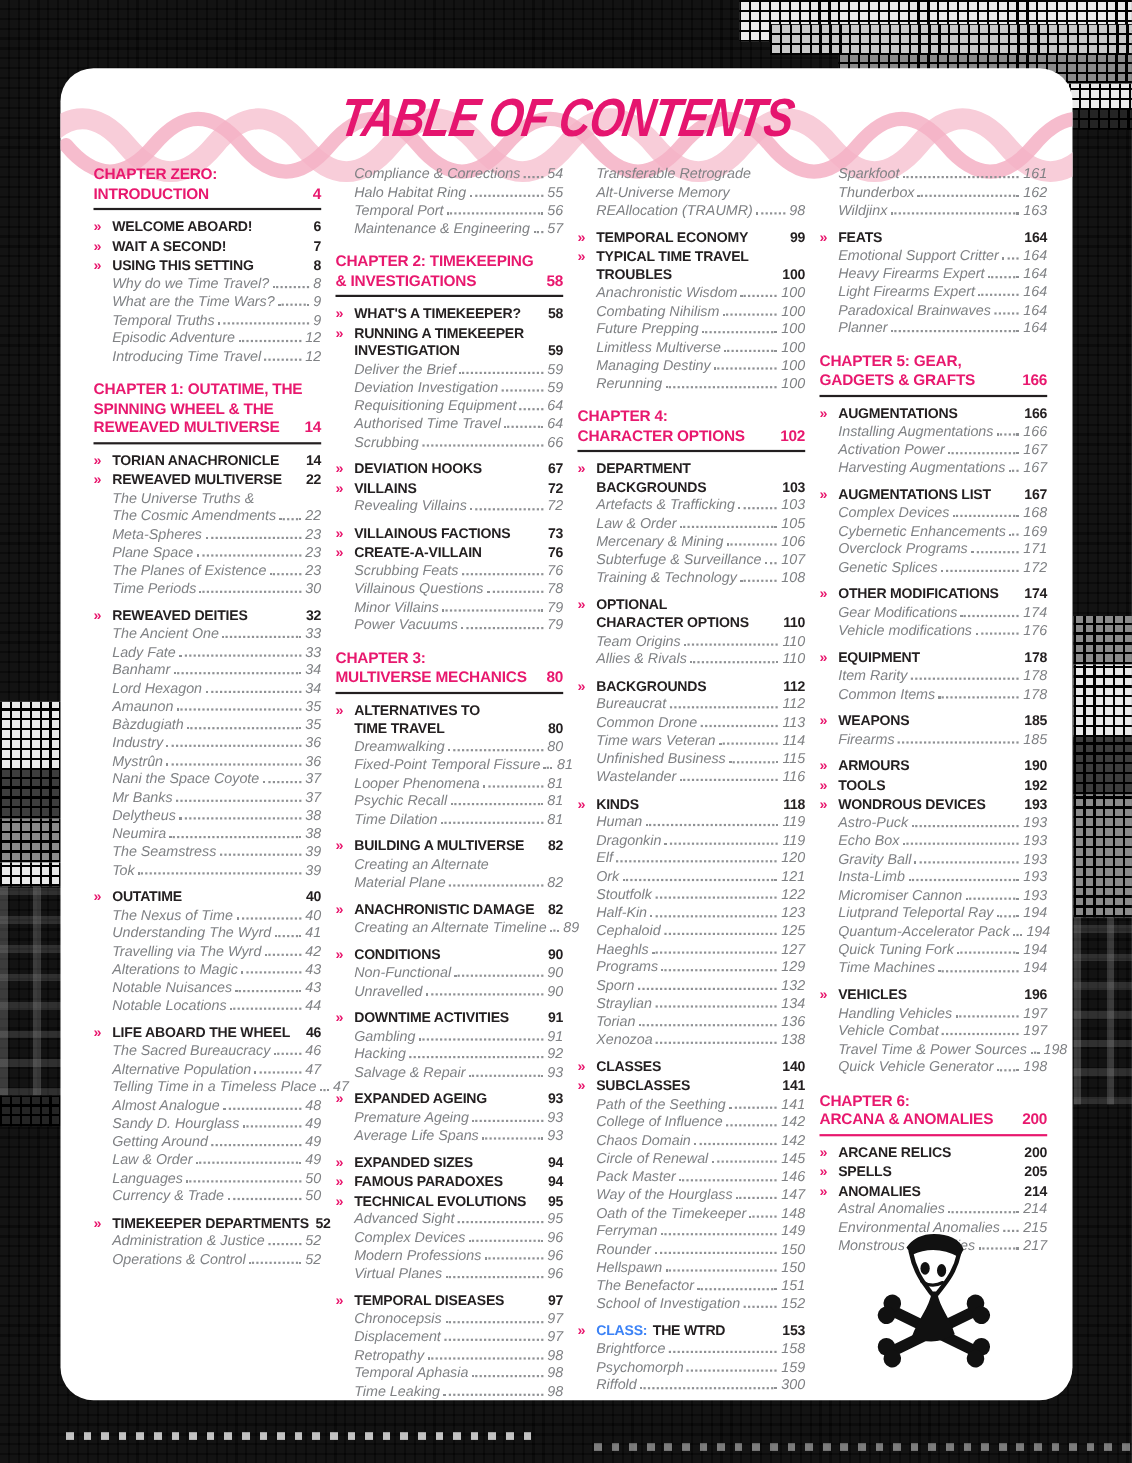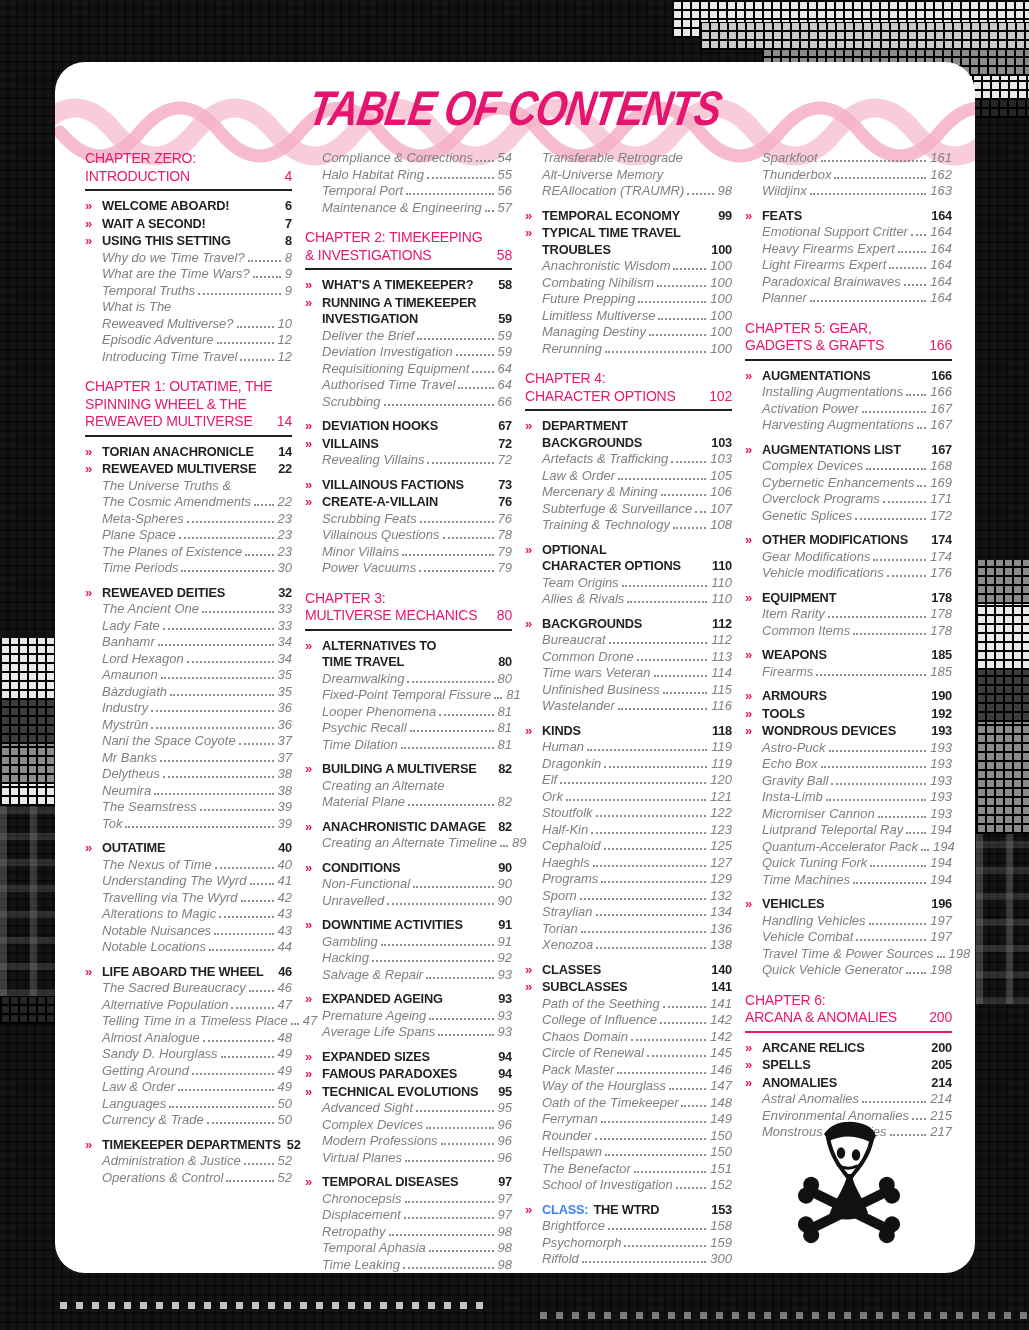--- a/index.html
+++ b/index.html
@@ -55,21 +55,21 @@
   .cols{
     position:absolute;left:30px;right:23px;top:88px;
     display:grid;grid-template-columns:repeat(4,1fr);column-gap:13px;
     color:#231f20;
   }
   .col{min-width:0;}
 
   .chapter{margin-top:13px;}
   .chapter:first-child{margin-top:0;}
   .ch-row{display:flex;align-items:baseline;
-    color:#e8186e;font-weight:normal;font-size:14px;line-height:17.5px;letter-spacing:-.2px;}
+    color:#e8186e;font-weight:bold;font-size:14px;line-height:17.5px;letter-spacing:-.2px;}
   .ch-text{white-space:nowrap;}
   .ch-page{margin-left:auto;padding-left:6px;}
   .rule{border-bottom:2.5px solid #231f20;margin:4px 0 7px 0;}
   .rule.accent{border-bottom-color:#e8186e;}
 
   .sec{margin-top:8px;}
   .sec + .sec{margin-top:1px;}
   .chapter + .sec{margin-top:0;}
   .sec-row{display:flex;align-items:baseline;font-weight:bold;font-size:12.8px;line-height:16.5px;letter-spacing:-.2px;color:#231f20;}
   .sec-row.indent{padding-left:17px;align-items:flex-end;}
@@ -167,30 +167,20 @@
         </div>
         <div class="sub">
           <div class="sub-row">
             <span class="sub-text">Temporal Truths</span>
             <span class="dots"></span>
             <span class="sub-page">9</span>
           </div>
         </div>
         <div class="sub">
           <div class="sub-row">
-            <span class="sub-text">What is The</span>
-          </div>
-          <div class="sub-row">
-            <span class="sub-text">Reweaved Multiverse?</span>
-            <span class="dots"></span>
-            <span class="sub-page">10</span>
-          </div>
-        </div>
-        <div class="sub">
-          <div class="sub-row">
             <span class="sub-text">Episodic Adventure</span>
             <span class="dots"></span>
             <span class="sub-page">12</span>
           </div>
         </div>
         <div class="sub">
           <div class="sub-row">
             <span class="sub-text">Introducing Time Travel</span>
             <span class="dots"></span>
             <span class="sub-page">12</span>

